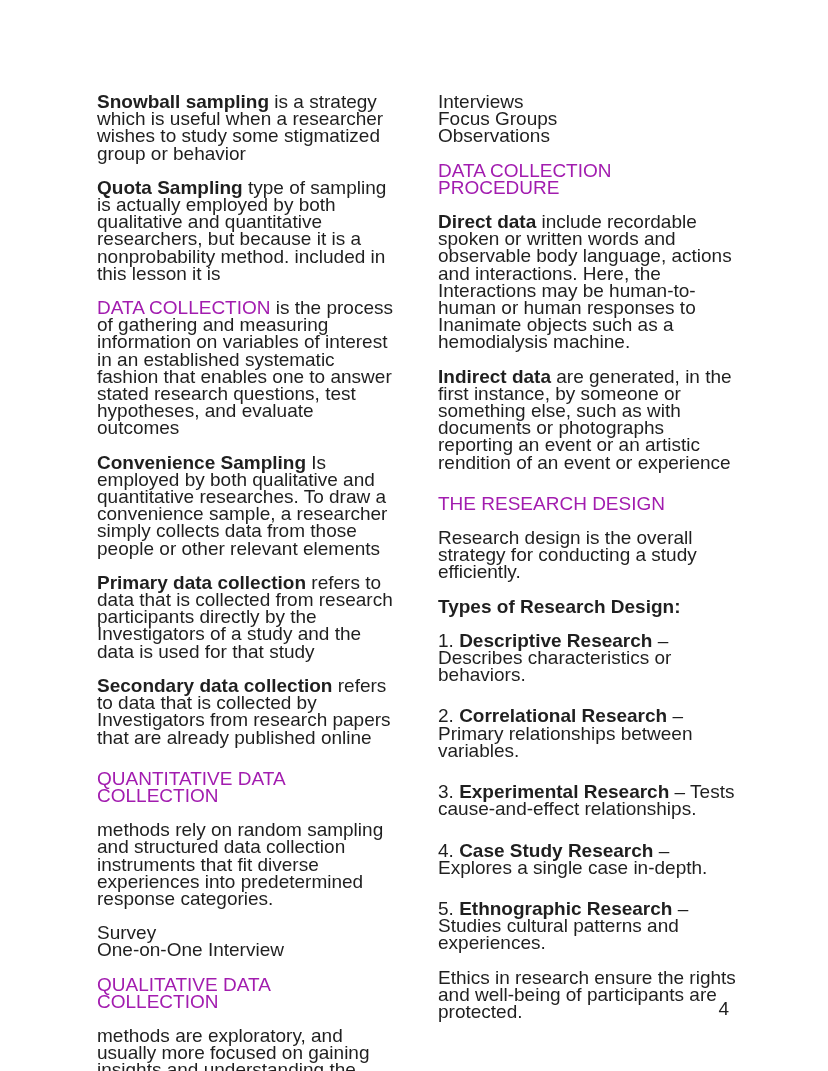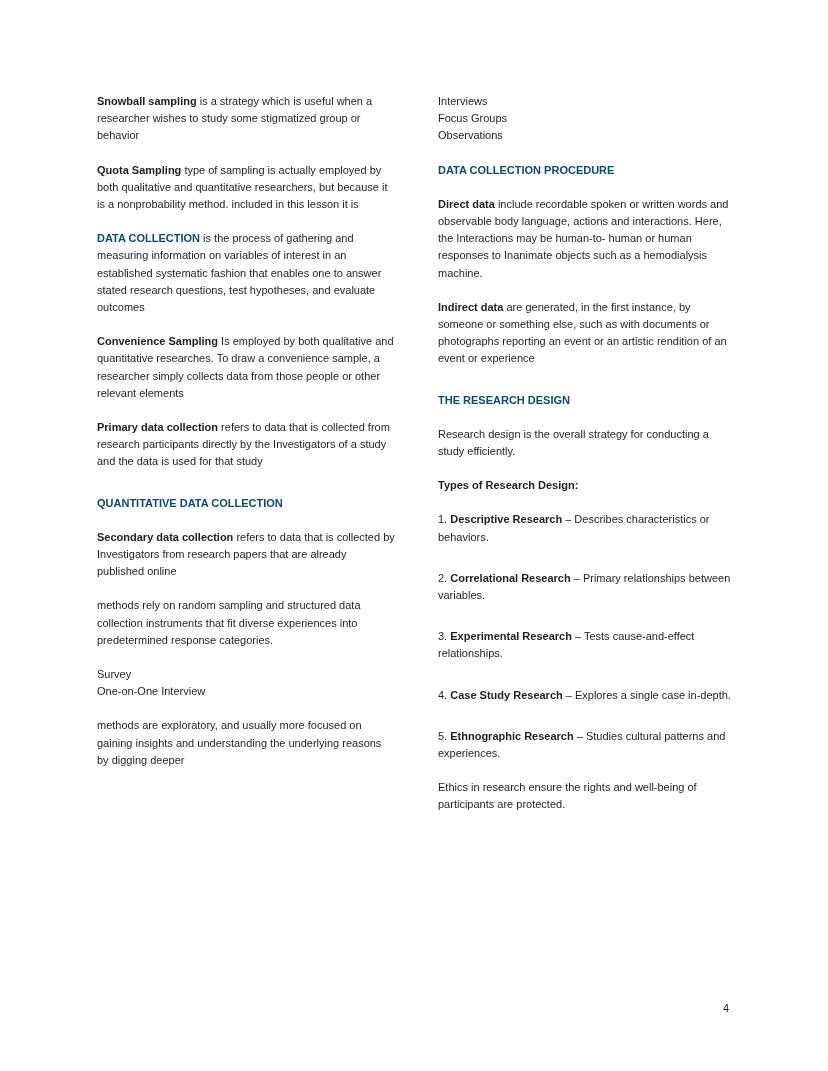--- a/index.html
+++ b/index.html
@@ -6,21 +6,21 @@
     margin: 0;
     padding: 0;
     background: #ffffff;
   }
   .page {
     position: relative;
     width: 828px;
     height: 1071px;
     background: #ffffff;
     font-family: "Liberation Sans", sans-serif;
-    font-size: 11px;
+    font-size: 19px;
     line-height: 17.2px;
     color: #1f1f1f;
     overflow: hidden;
   }
   .cols {
     position: absolute;
     left: 97px;
     top: 93px;
     display: flex;
     gap: 43px;
@@ -28,45 +28,46 @@
   .col {
     width: 298px;
   }
   p.block {
     margin: 17px 0 0 0;
     padding: 0;
   }
   p.block.gap-none  { margin-top: 0; }
   p.block.gap-large { margin-top: 24px; }
   .heading, .blue {
-    color: #0c4a6e;
-    font-weight: 700;
+    color: #a21caf;
+    font-weight: 400;
   }
   strong { font-weight: 700; }
   .footer-page {
     position: absolute;
     top: 1000px;
     right: 99px;
   }
 </style>
 </head>
 <body>
 
 <div class="page">
   <div class="cols">
     <div class="col">
         <p class="block gap-none"><strong>Snowball sampling</strong><span> is a strategy which is useful when a researcher wishes to study some stigmatized group or behavior</span></p>
         <p class="block gap-normal"><strong>Quota Sampling</strong><span> type of sampling is actually employed by both qualitative and quantitative researchers, but because it is a nonprobability method. included in this lesson it is</span></p>
         <p class="block gap-normal"><strong class="blue">DATA COLLECTION</strong><span> is the process of gathering and measuring information on variables of interest in an established systematic fashion that enables one to answer stated research questions, test hypotheses, and evaluate outcomes</span></p>
         <p class="block gap-normal"><strong>Convenience Sampling</strong><span> Is employed by both qualitative and quantitative researches. To draw a convenience sample, a researcher simply collects data from those people or other relevant elements</span></p>
         <p class="block gap-normal"><strong>Primary data collection</strong><span> refers to data that is collected from research participants directly by the Investigators of a study and the data is used for that study</span></p>
+        <p class="block gap-normal"><strong>Secondary data collection</strong><span> refers to data that is collected by Investigators from research papers that are already published online</span></p>
         <p class="block heading gap-large"><span>QUANTITATIVE DATA COLLECTION</span></p>
-        <p class="block gap-normal"><strong>Secondary data collection</strong><span> refers to data that is collected by Investigators from research papers that are already published online</span></p>
         <p class="block gap-normal"><span>methods rely on random sampling and structured data collection instruments that fit diverse experiences into predetermined response categories.</span></p>
         <p class="block gap-normal">Survey<br>One-on-One Interview</p>
+        <p class="block heading gap-normal"><span>QUALITATIVE DATA COLLECTION</span></p>
         <p class="block gap-normal"><span>methods are exploratory, and usually more focused on gaining insights and understanding the underlying reasons by digging deeper</span></p>
       </div>
     <div class="col">
         <p class="block gap-none">Interviews<br>Focus Groups<br>Observations</p>
         <p class="block heading gap-normal"><span>DATA COLLECTION PROCEDURE</span></p>
         <p class="block gap-normal"><strong>Direct data</strong><span> include recordable spoken or written words and observable body language, actions and interactions. Here, the Interactions may be human-to- human or human responses to Inanimate objects such as a hemodialysis machine.</span></p>
         <p class="block gap-normal"><strong>Indirect data</strong><span> are generated, in the first instance, by someone or something else, such as with documents or photographs reporting an event or an artistic rendition of an event or experience</span></p>
         <p class="block heading gap-large"><span>THE RESEARCH DESIGN</span></p>
         <p class="block gap-normal"><span>Research design is the overall strategy for conducting a study efficiently.</span></p>
         <p class="block gap-normal"><strong>Types of Research Design:</strong></p>

